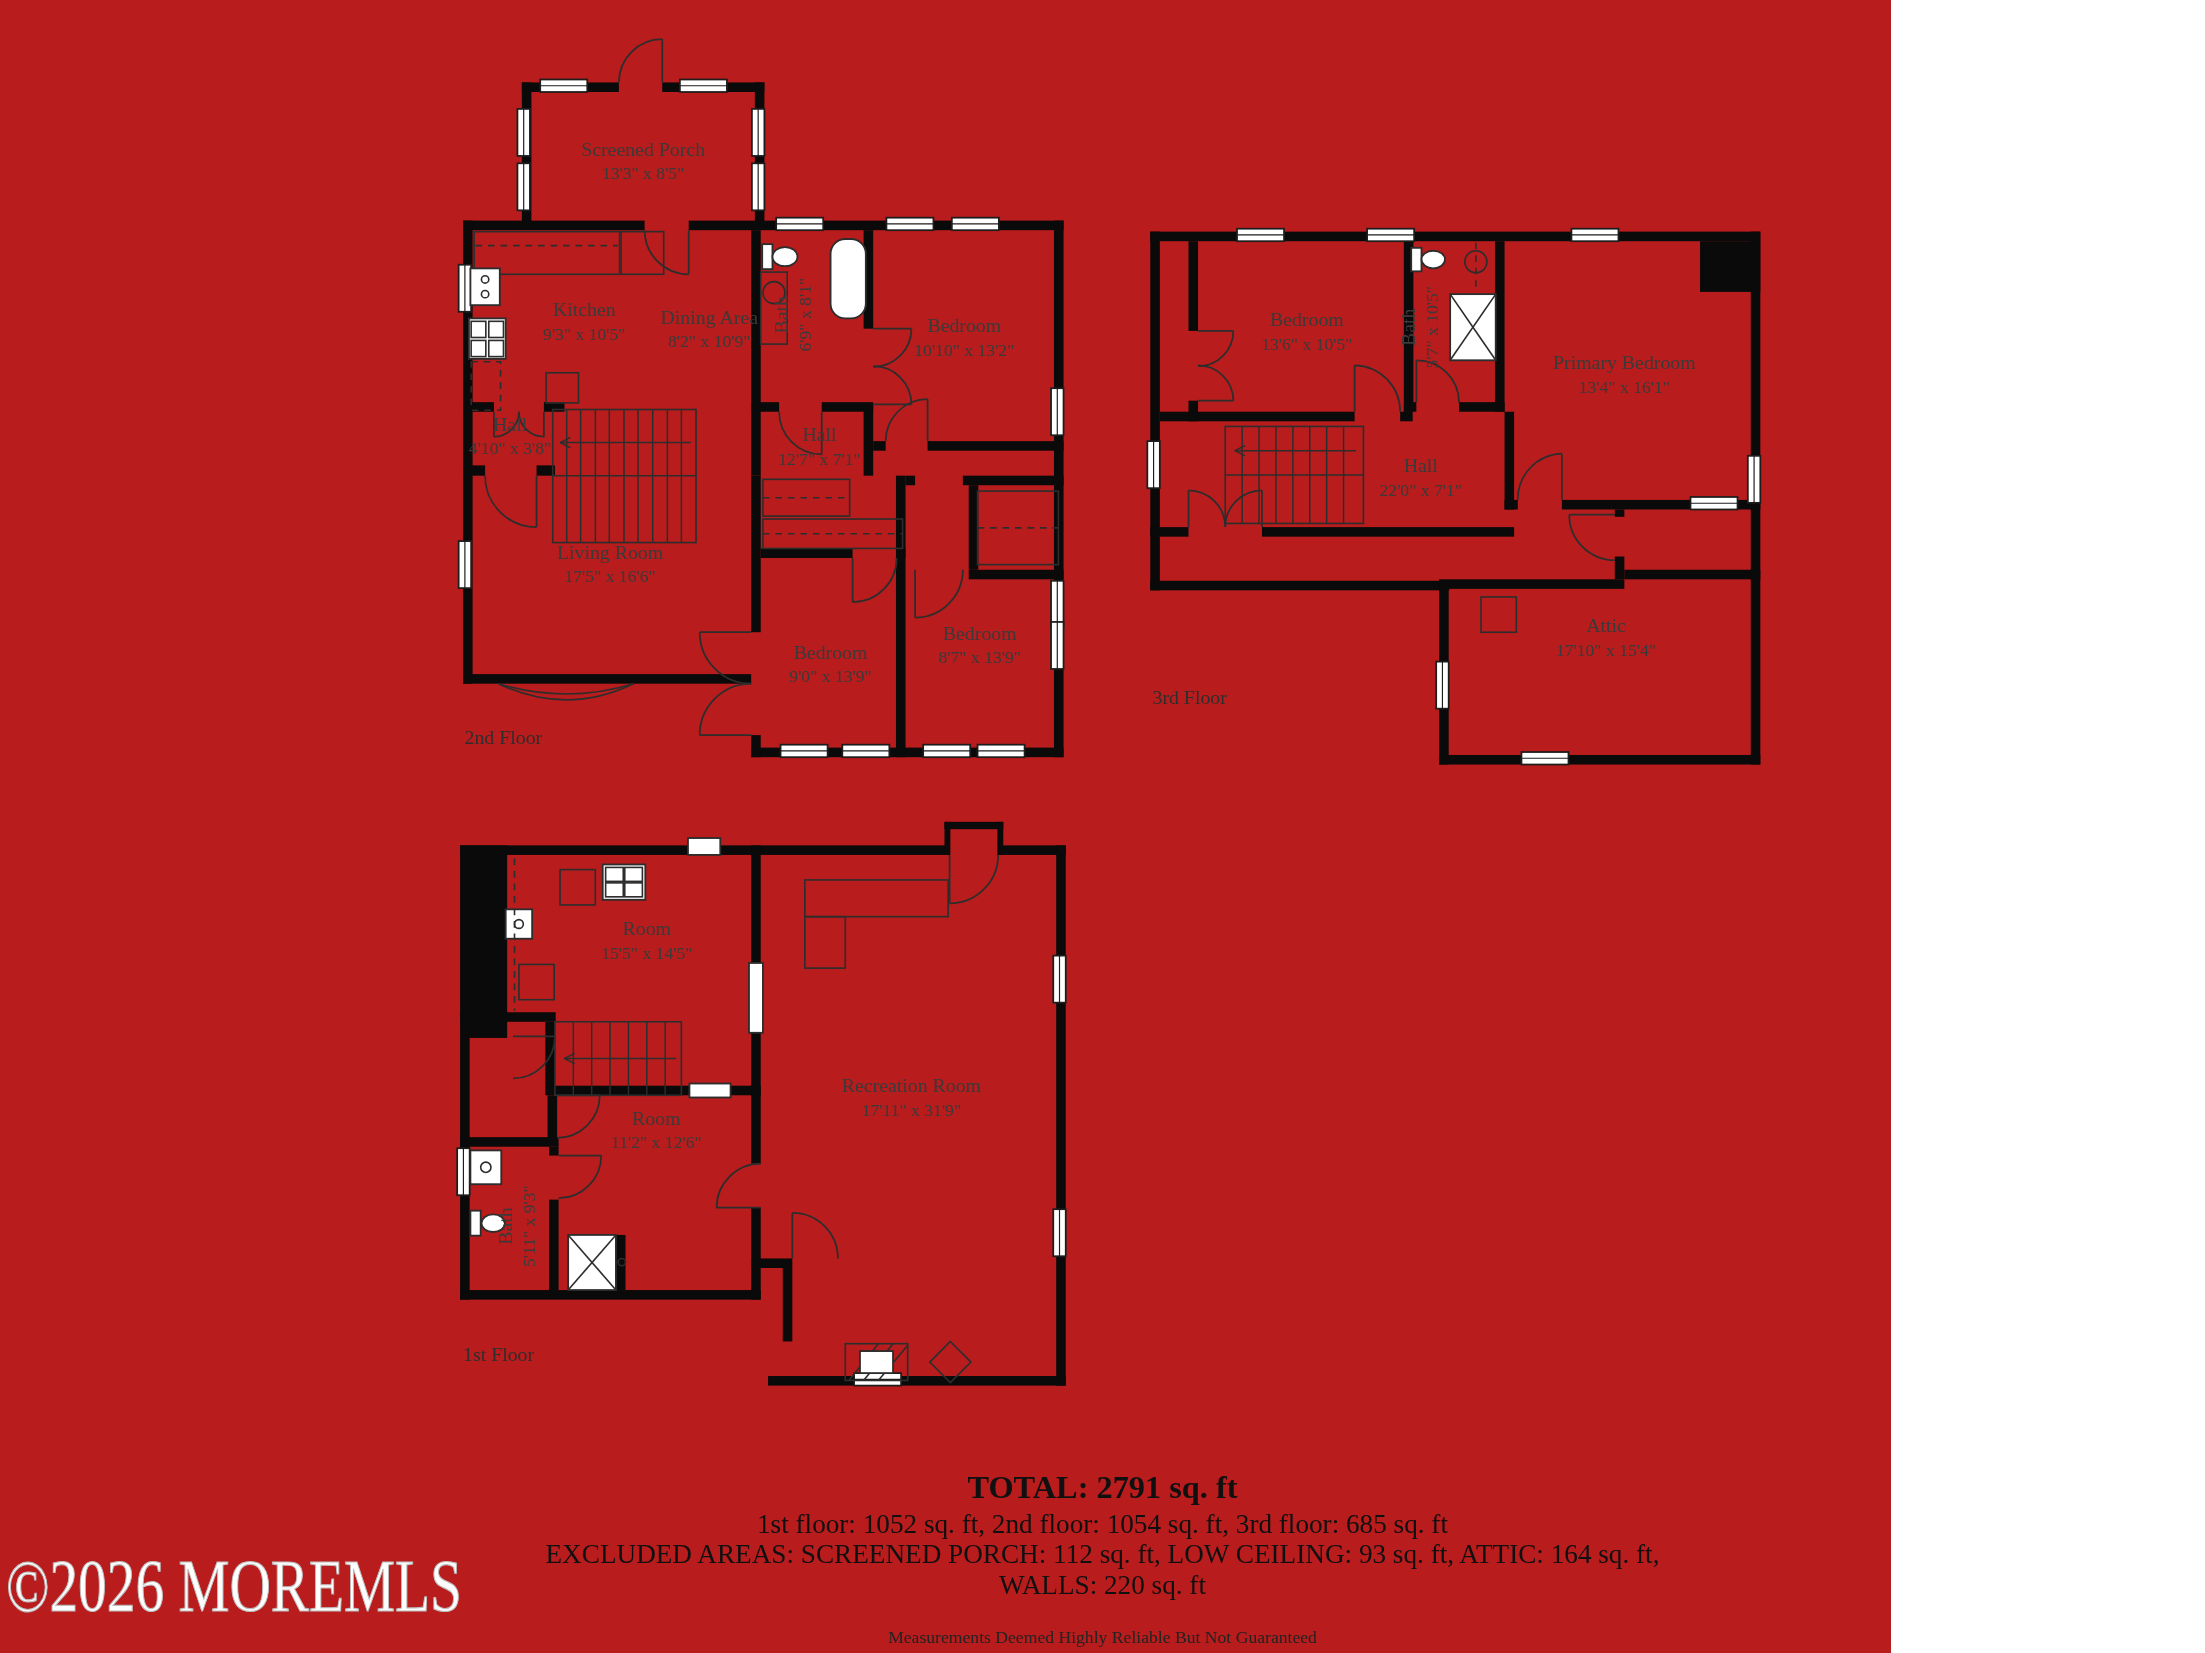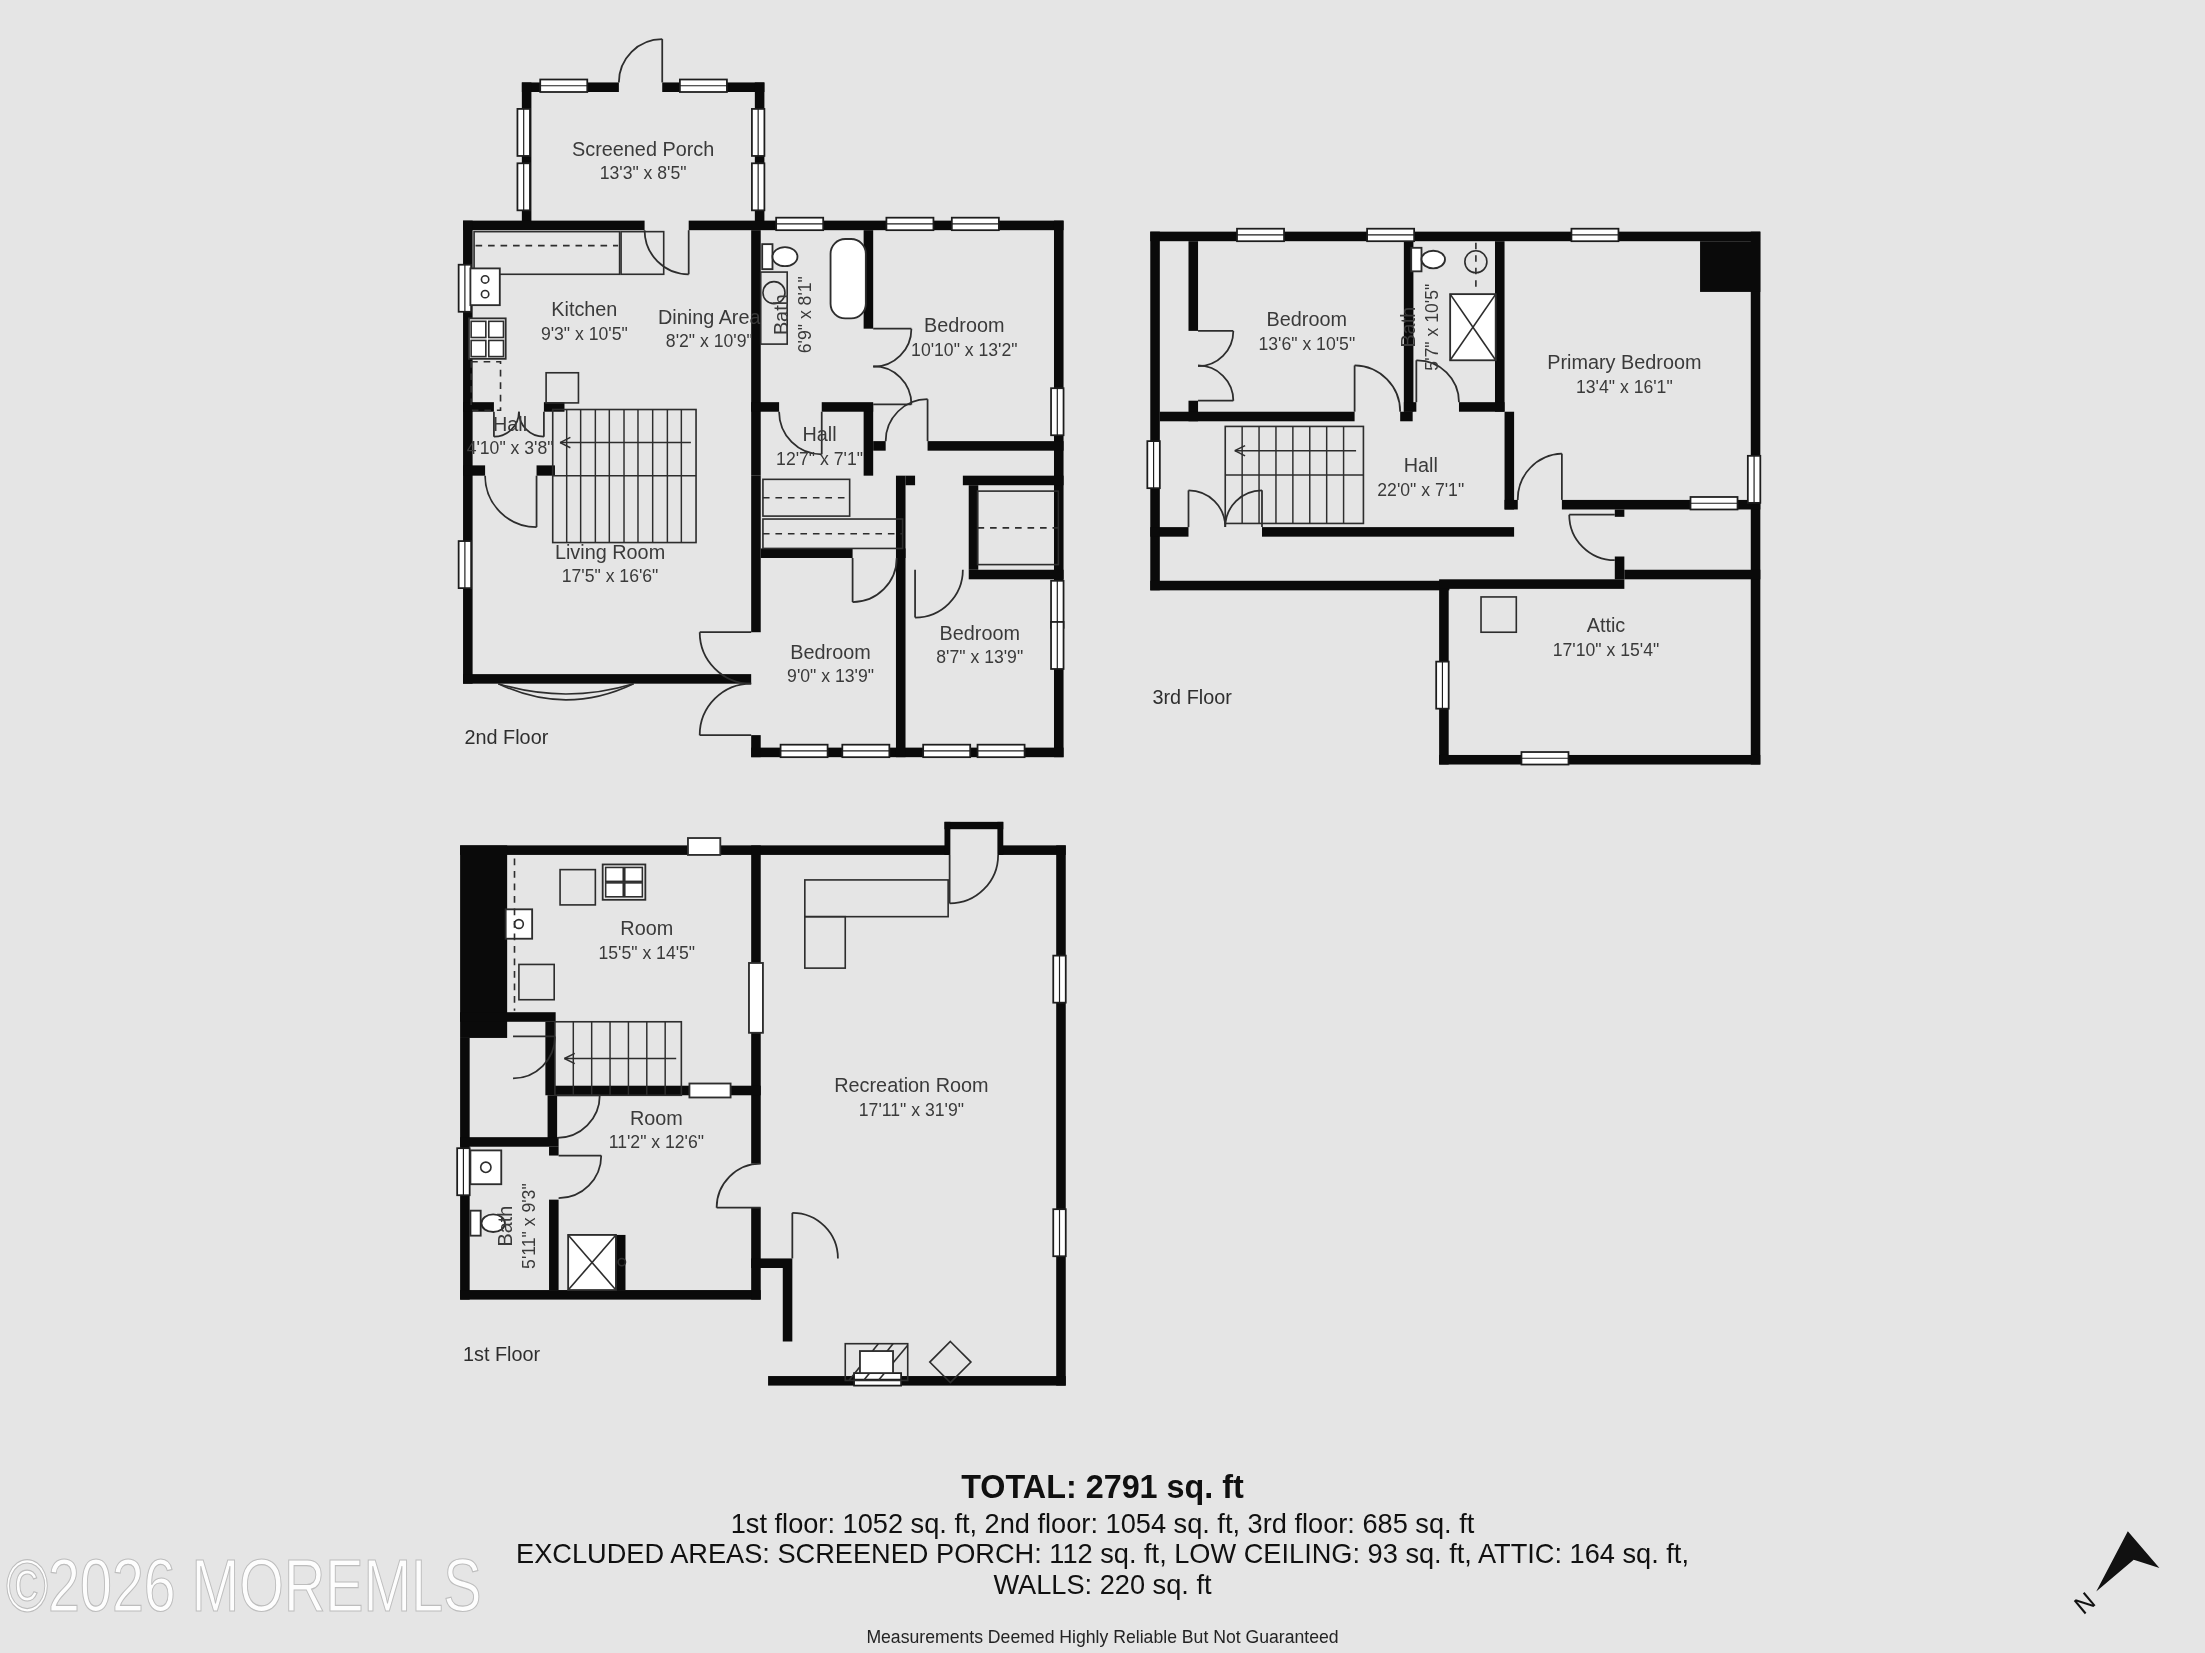--- a/index.html
+++ b/index.html
@@ -1,17 +1,17 @@
 <!DOCTYPE html>
 <html style="font-size:11.8px"><head>
 <meta charset="utf-8">
 <style>
   html,body{margin:0;padding:0;background:#ffffff;}
-  .page{position:relative;width:2205px;height:1654px;background:#e5e5e5;overflow:hidden;
-        font-family:Liberation Sans, sans-serif;}
+  .page{position:relative;width:1891px;height:1654px;background:#b91c1c;overflow:hidden;
+        font-family:Liberation Serif, serif;}
   svg{display:block;width:2205px;height:1654px;}
   .wall{fill:#0a0a0a;}
   .fix{fill:#ffffff;stroke:#2d2d2d;stroke-width:2.5;}
   .thin{fill:none;stroke:#2d2d2d;stroke-width:2.2;}
   .arc{fill:none;stroke:#2d2d2d;stroke-width:2.4;}
   .dash{stroke-dasharray:9 8;}
   .winr{fill:#ffffff;stroke:#1d1d1d;stroke-width:2.4;}
   .winl{stroke:#1d1d1d;stroke-width:1.6;}
   .tread{stroke:#2d2d2d;stroke-width:2;}
   .rname{font-size:27px;fill:#3a3a3a;text-anchor:middle;}

